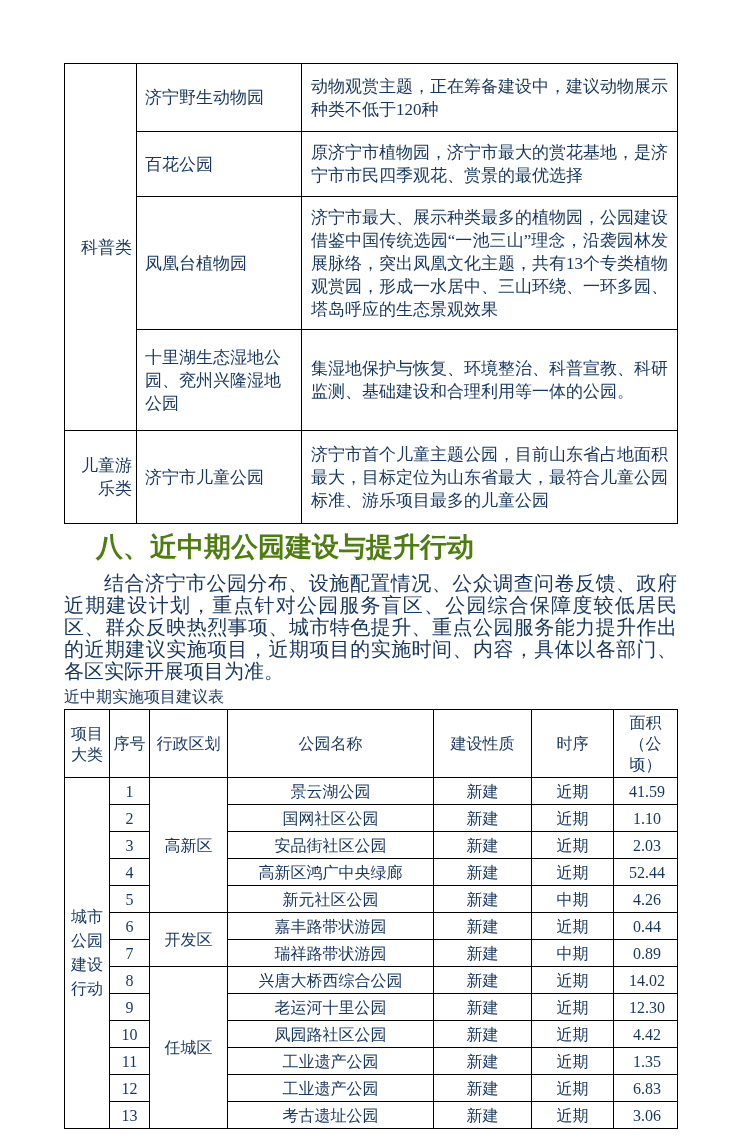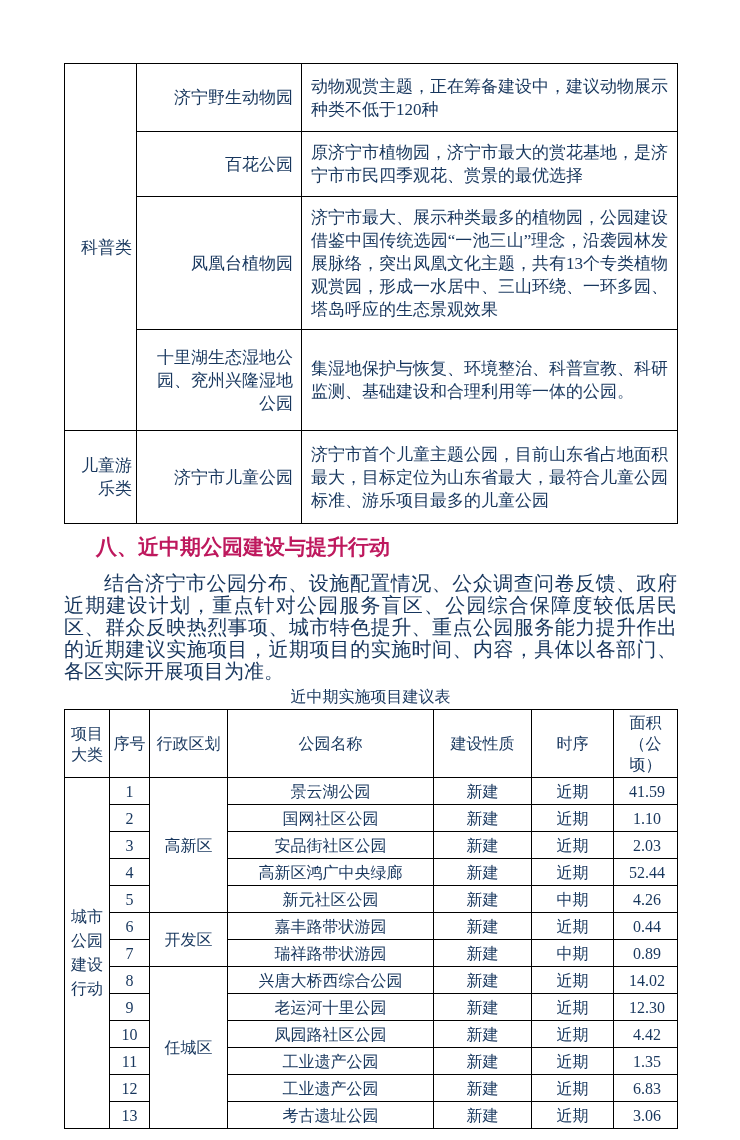--- a/index.html
+++ b/index.html
@@ -8,39 +8,39 @@
     font-family:"Liberation Serif","DejaVu Serif",serif;color:#17365d;
   }
   .page{width:740px;height:1140px;box-sizing:border-box;padding:63px 63px 0 64px}
 
   table{border-collapse:collapse;table-layout:fixed;width:100%}
   td{border:1px solid #000;vertical-align:middle;overflow:hidden}
 
   
   .t1{font-size:17px;line-height:23px}
   .t1 .cat{text-align:right;padding:2px 4px}
-  .t1 .name{text-align:right;padding:2px 8px}
+  .t1 .name{text-align:left;padding:2px 8px}
   .t1 .desc{text-align:justify;padding:3px 9px}
   .t1 tr.r1 td{height:61px}
   .t1 tr.r2 td{height:58px}
   .t1 tr.r3 td{height:126px}
   .t1 tr.r4 td{height:94px}
   .t1 tr.r5 td{height:86px}
 
   
   .section-heading{
     margin:10px 0 0;padding-left:32px;
-    font-size:21px;line-height:26px;font-weight:bold;color:#be185d;font-family:Liberation Serif, serif;
+    font-size:27px;line-height:26px;font-weight:bold;color:#4d7c0f;font-family:Liberation Serif, serif;
   }
   .section-paragraph{
     margin:12px 0 0;font-size:20px;line-height:22px;
     text-align:justify;text-indent:2em;
   }
   .table-caption{
-    margin:5px 0 2px;text-align:center;font-size:16px;line-height:20px;
+    margin:5px 0 2px;text-align:left;font-size:16px;line-height:20px;
   }
 
   
   .t2{font-size:16px;line-height:21px}
   .t2 td{text-align:center;padding:0 2px;height:26px}
   .t2 .hdr td{height:52px;padding:2px 3px}
   .t2 .cat{padding:0 5px;line-height:24px}
   .t2 .area{text-align:center;padding-left:5px}
 
   

